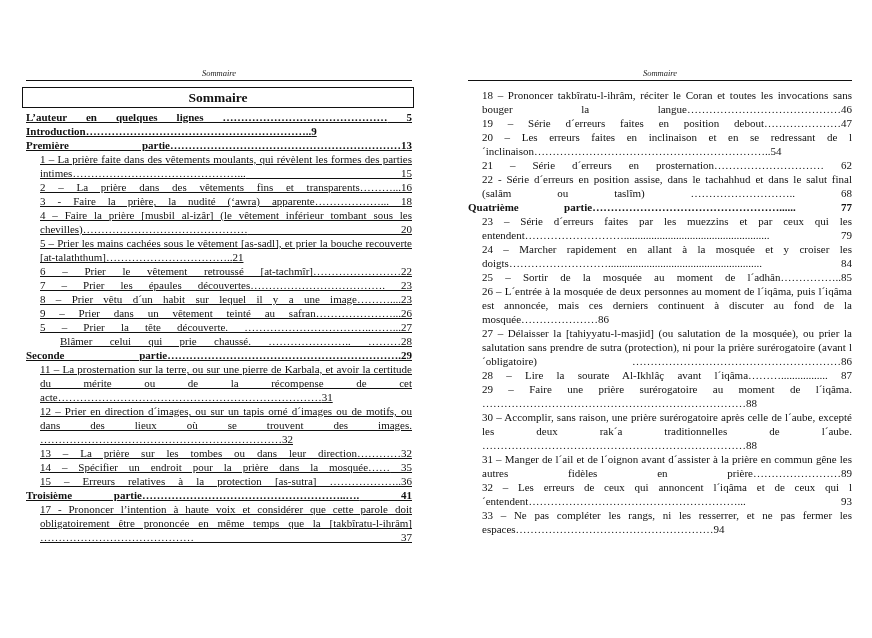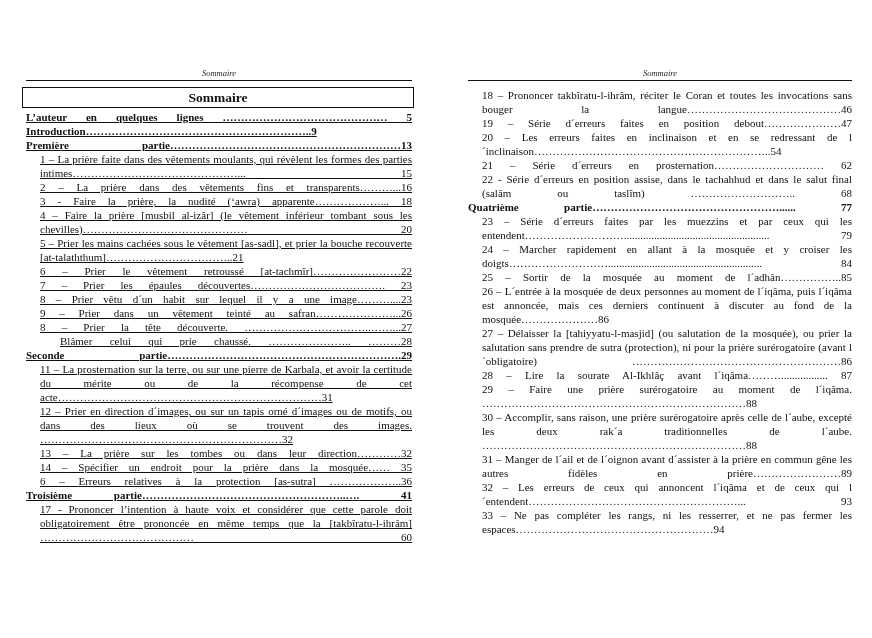--- a/index.html
+++ b/index.html
@@ -37,30 +37,30 @@
       <div class="entry part"><span class="txt">Première partie………………………………………………………</span><span class="num">13</span></div>
       <div class="entry item"><span class="txt">1 – La prière faite dans des vêtements moulants, qui révèlent les formes des parties intimes………………………………………...</span><span class="num"> 15</span></div>
       <div class="entry item"><span class="txt">2 – La prière dans des vêtements fins et transparents………...</span><span class="num">16</span></div>
       <div class="entry item"><span class="txt">3 - Faire la prière, la nudité (‘awra) apparente………………...</span><span class="num"> 18</span></div>
       <div class="entry item"><span class="txt">4 – Faire la prière [musbil al-izâr] (le vêtement inférieur tombant sous les chevilles)………………………………………</span><span class="num"> 20</span></div>
       <div class="entry item"><span class="txt">5 – Prier les mains cachées sous le vêtement [as-sadl], et prier la bouche recouverte [at-talaththum]……………………………..</span><span class="num">21</span></div>
       <div class="entry item"><span class="txt">6 – Prier le vêtement retroussé [at-tachmîr]……………………</span><span class="num">22</span></div>
       <div class="entry item"><span class="txt">7 – Prier les épaules découvertes……………………………….</span><span class="num"> 23</span></div>
       <div class="entry item"><span class="txt">8 – Prier vêtu d´un habit sur lequel il y a une image………....</span><span class="num">23</span></div>
       <div class="entry item"><span class="txt">9 – Prier dans un vêtement teinté au safran…………………...</span><span class="num">26</span></div>
-      <div class="entry item"><span class="txt">8 – Prier la tête découverte. ……………………………..……...</span><span class="num">27</span></div>
+      <div class="entry item"><span class="txt">5 – Prier la tête découverte. ……………………………..……...</span><span class="num">27</span></div>
       <div class="entry sub"><span class="txt">Blâmer celui qui prie chaussé. ………………….. ………</span><span class="num">28</span></div>
       <div class="entry part"><span class="txt">Seconde partie……………………………………………………….</span><span class="num">29</span></div>
       <div class="entry item"><span class="txt">11 – La prosternation sur la terre, ou sur une pierre de Karbala, et avoir la certitude du mérite ou de la récompense de cet acte………………………………………………………………</span><span class="num">31</span></div>
       <div class="entry item"><span class="txt">12 – Prier en direction d´images, ou sur un tapis orné d´images ou de motifs, ou dans des lieux où se trouvent des images. …………………………………………………………</span><span class="num">32</span></div>
       <div class="entry item"><span class="txt">13 – La prière sur les tombes ou dans leur direction…………</span><span class="num">32</span></div>
       <div class="entry item"><span class="txt">14 – Spécifier un endroit pour la prière dans la mosquée……</span><span class="num"> 35</span></div>
-      <div class="entry item"><span class="txt">6 – Erreurs relatives à la protection [as-sutra] ………………..</span><span class="num">36</span></div>
+      <div class="entry item"><span class="txt">15 – Erreurs relatives à la protection [as-sutra] ………………..</span><span class="num">36</span></div>
       <div class="entry part"><span class="txt">Troisième partie………………………………………………..….</span><span class="num"> 41</span></div>
-      <div class="entry item"><span class="txt">17 - Prononcer l’intention à haute voix et considérer que cette parole doit obligatoirement être prononcée en même temps que la [takbîratu-l-ihrâm] ……………………………………</span><span class="num"> 60</span></div>
+      <div class="entry item"><span class="txt">17 - Prononcer l’intention à haute voix et considérer que cette parole doit obligatoirement être prononcée en même temps que la [takbîratu-l-ihrâm] ……………………………………</span><span class="num"> 37</span></div>
     </div>
 </div>
 
 <div class="page right">
   <div class="running-head">Sommaire</div>
   <div class="head-rule"></div>
   <div class="toc" id="toc-right">
       <div class="entry item"><span class="txt">18 – Prononcer takbîratu-l-ihrâm, réciter le Coran et toutes les invocations sans bouger la langue……………………………………</span><span class="num">46</span></div>
       <div class="entry item"><span class="txt">19 – Série d´erreurs faites en position debout…………………</span><span class="num">47</span></div>
       <div class="entry item"><span class="txt">20 – Les erreurs faites en inclinaison et en se redressant de l´inclinaison………………………………………………………..</span><span class="num">54</span></div>

